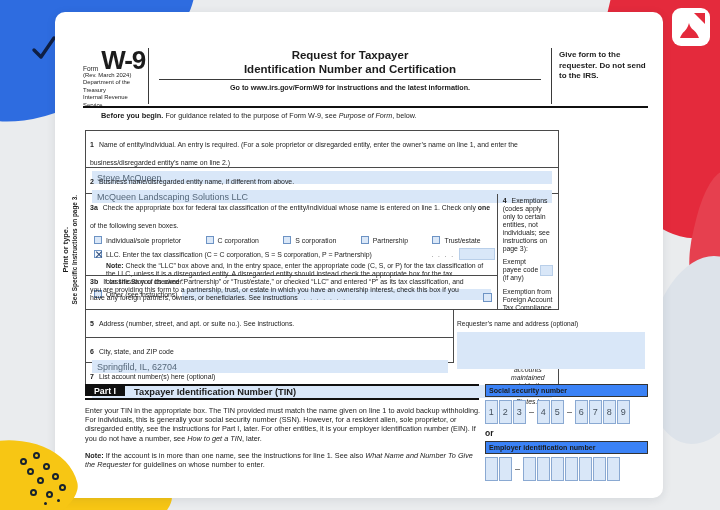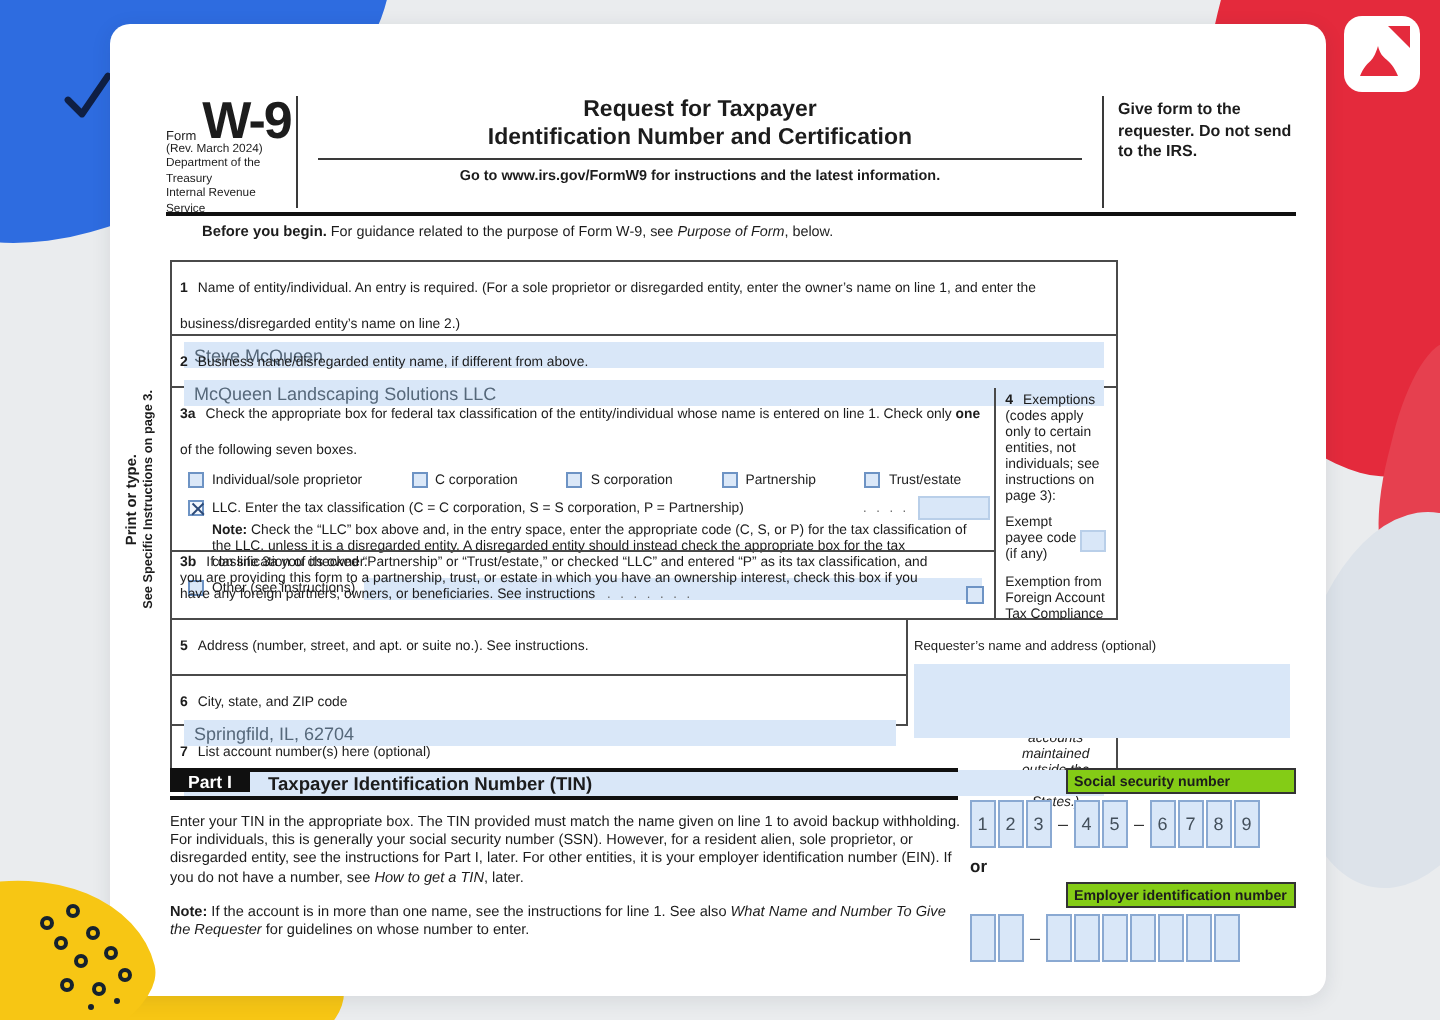--- a/index.html
+++ b/index.html
@@ -104,21 +104,21 @@
   .part1-bar { left:30px; top:372px; width:394px; height:16px; border-top:2.2px solid #101010;
                border-bottom:2px solid #101010; display:flex; align-items:flex-start; }
   .part1-tab { background:#101010; color:#fff; font-weight:bold; font-size:8.8px; padding:0 9px;
                display:flex; align-items:center; }
   .part1-title { font-weight:bold; font-size:9.3px; margin-left:9px; align-self:center; }
   .body-text { left:30px; top:394px; width:398px; font-size:7.3px; line-height:9.2px; }
   .body-text p + p { margin-top:8px; }
 
   
   .tin-col { left:430px; top:372px; width:163px; }
-  .tin-hdr { border:1.1px solid #333; padding:2px 3px 1px; font-size:7.1px; font-weight:bold; background:#84cc16;margin-left:48px; }
+  .tin-hdr { border:1.1px solid #333; padding:2px 3px 1px; font-size:7.1px; font-weight:bold; background:#3b82f6; }
   .digit-row { margin-top:3px; display:flex; align-items:center; }
   .cell { width:12.5px; height:24px; margin-right:1.5px; background:#d9e7f8; border:1px solid #8aa9d2;
           display:flex; align-items:center; justify-content:center; font-size:9px; color:#44505c; }
   .dash { margin:0 3px 0 2px; font-size:9px; color:#333; }
   .or-word { font-size:8.5px; font-weight:bold; margin:4px 0 3px; }
 </style>
 </head>
 <body>
 
 <div class="blob blob-blue"></div>

